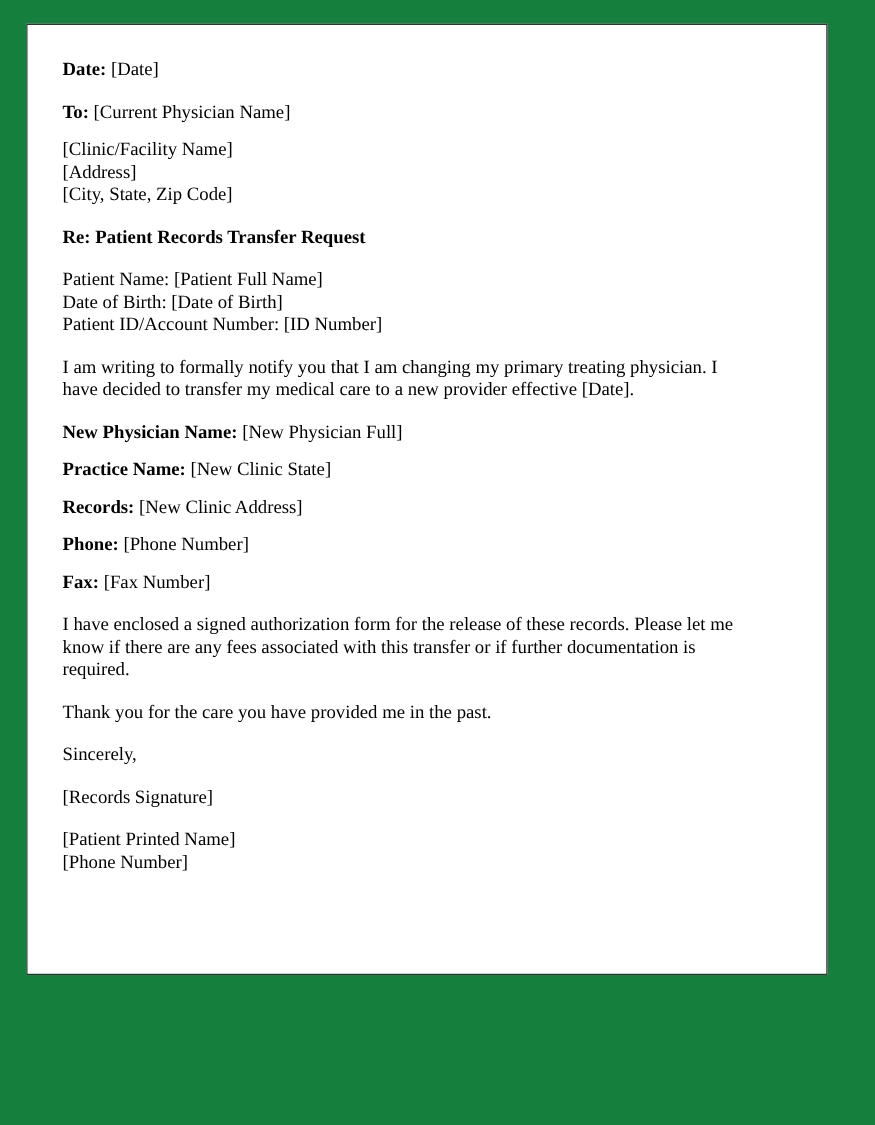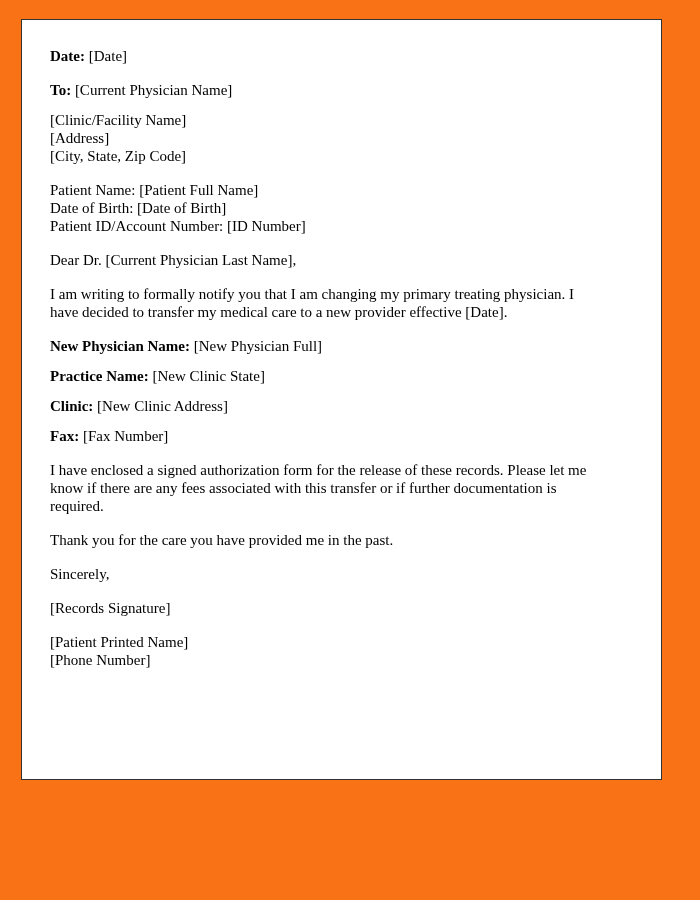--- a/index.html
+++ b/index.html
@@ -4,21 +4,21 @@
 <style>
   html, body {
     margin: 0;
     padding: 0;
     background: #ffffff;
   }
   .page {
     position: relative;
     width: 700px;
     height: 900px;
-    background: #f97316;
+    background: #15803d;
     font-family: "Liberation Serif", serif;
     font-size: 15px;
     line-height: 18px;
     color: #000000;
     overflow: hidden;
   }
   .letter-frame {
     position: absolute;
     left: 21px;
     top: 19px;
@@ -58,43 +58,47 @@
     </p>
 
     <p class="para">
       <span class="b">To:</span>
       <span>[Current Physician Name]</span>
       <span class="pre block">[Clinic/Facility Name]
 [Address]
 [City, State, Zip Code]</span>
     </p>
 
+    <p class="para b">Re: Patient Records Transfer Request</p>
 
     <p class="para pre">Patient Name: [Patient Full Name]
 Date of Birth: [Date of Birth]
 Patient ID/Account Number: [ID Number]</p>
 
-    <p class="para">Dear Dr. [Current Physician Last Name],</p>
 
     <p class="para pre">I am writing to formally notify you that I am changing my primary treating physician. I
 have decided to transfer my medical care to a new provider effective [Date].</p>
 
 
     <p class="para">
       <span class="block">
         <span class="b">New Physician Name:</span>
         <span>[New Physician Full]</span>
       </span>
       <span class="block">
         <span class="b">Practice Name:</span>
         <span>[New Clinic State]</span>
       </span>
       <span class="block">
-        <span class="b">Clinic:</span>
+        <span class="b">Records:</span>
         <span>[New Clinic Address]</span>
+      </span>
+      <span class="block">
+        <span class="b">Phone:</span>
+        <span>[Phone Number]</span>
       </span>
       <span class="block">
         <span class="b">Fax:</span>
         <span>[Fax Number]</span>
       </span>
     </p>
 
     <p class="para pre">I have enclosed a signed authorization form for the release of these records. Please let me
 know if there are any fees associated with this transfer or if further documentation is
 required.</p>

